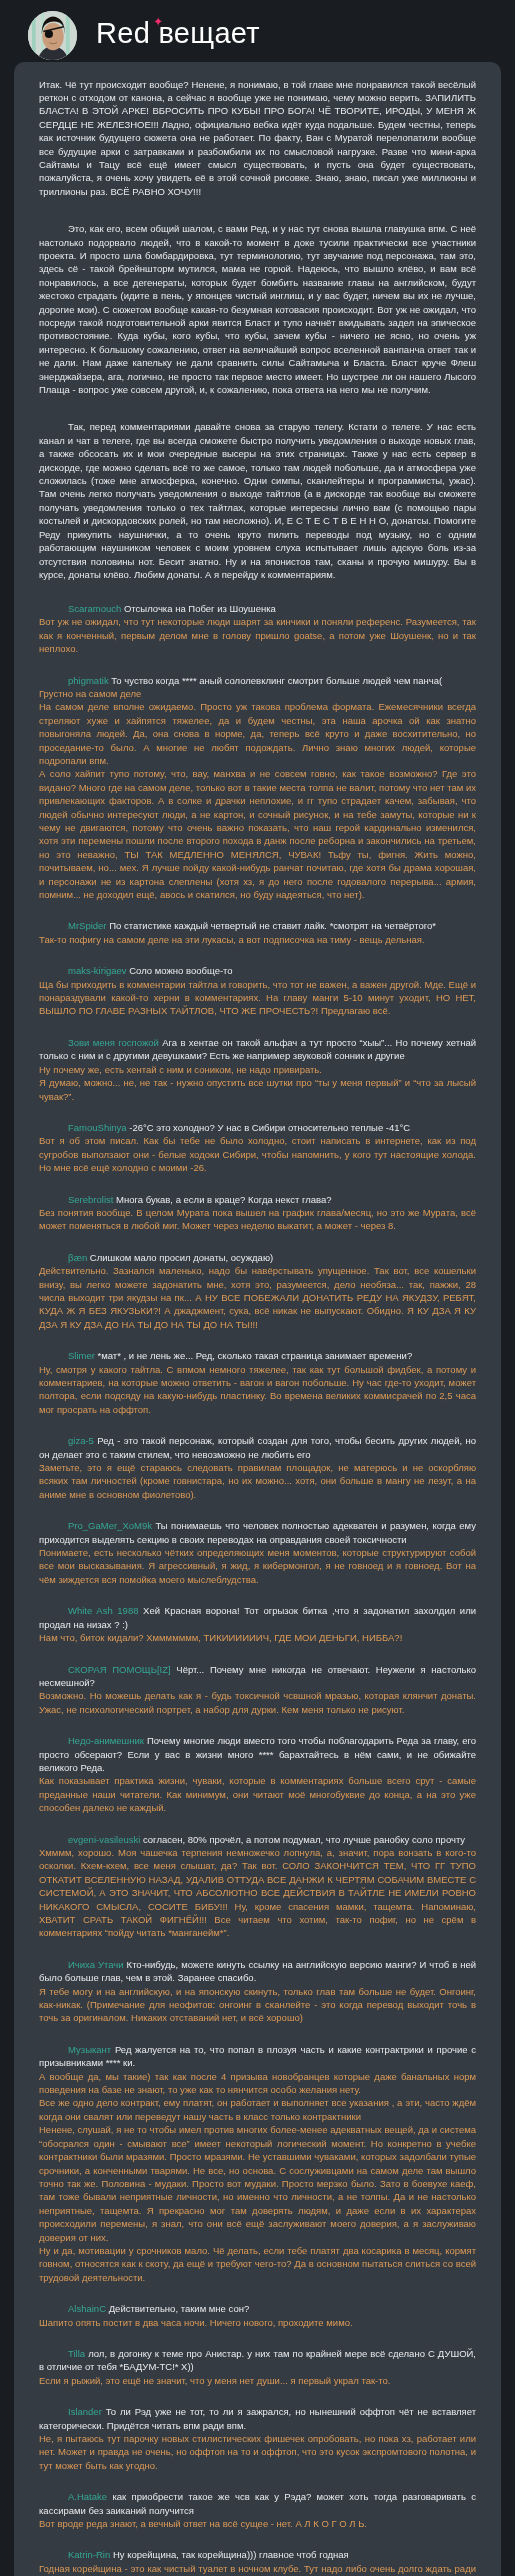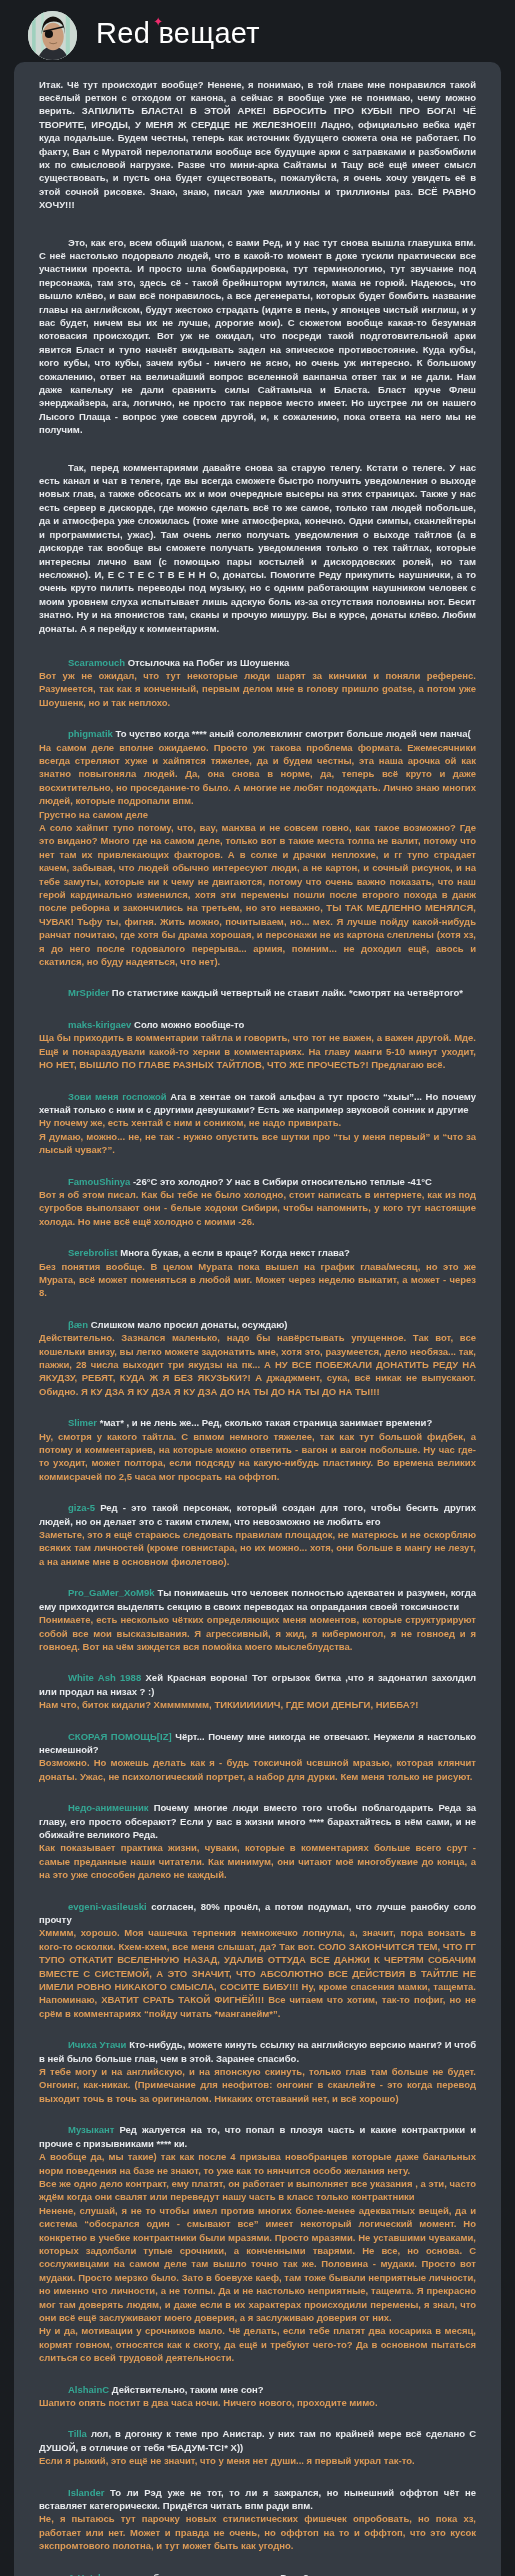--- a/index.html
+++ b/index.html
@@ -19,21 +19,21 @@
     color:#ffffff; font-weight:400; letter-spacing:0.3px; white-space:nowrap;
   }
   .sparkle { position:absolute; left:57px; top:-10.3px; font-size:12.4px; color:#ee2c6d; }
   
   .card {
     position:absolute; left:14px; top:62px; width:487px; height:3200px;
     background:#353b43; border-radius:10.3px; box-sizing:border-box;
     padding:15.5px 25px; overflow:hidden;
     color:#e9ebee; font-size:9.5px; line-height:13.4px; text-align:justify;
   }
-  .card p { margin:0;font-weight:bold; }
+  .card p { margin:0; }
   .post-p + .post-p { margin-top:24px; }
   .indent { text-indent:29px; }
   .comment { margin-top:18px; }
   .c-user { color:#34a794; cursor:pointer; }
   .c-quote { color:#e9ebee; text-indent:29px; }
   .c-reply { color:#dd9b57; }
   #comments { margin-top:20.6px; }
 </style>
 </head>
 <body>
@@ -65,26 +65,27 @@
       <p class="post-p indent">Это, как его, всем общий шалом, с вами Ред, и у нас тут снова вышла главушка впм. С неё настолько подорвало людей, что в какой-то момент в доке тусили практически все участники проекта. И просто шла бомбардировка, тут терминологию, тут звучание под персонажа, там это, здесь сё - такой брейншторм мутился, мама не горюй. Надеюсь, что вышло клёво, и вам всё понравилось, а все дегенераты, которых будет бомбить название главы на английском, будут жестоко страдать (идите в пень, у японцев чистый инглиш, и у вас будет, ничем вы их не лучше, дорогие мои). С сюжетом вообще какая-то безумная котовасия происходит. Вот уж не ожидал, что посреди такой подготовительной арки явится Бласт и тупо начнёт вкидывать задел на эпическое противостояние. Куда кубы, кого кубы, что кубы, зачем кубы - ничего не ясно, но очень уж интересно. К большому сожалению, ответ на величайший вопрос вселенной ванпанча ответ так и не дали. Нам даже капельку не дали сравнить силы Сайтамыча и Бласта. Бласт круче Флеш энерджайзера, ага, логично, не просто так первое место имеет. Но шустрее ли он нашего Лысого Плаща - вопрос уже совсем другой, и, к сожалению, пока ответа на него мы не получим.</p>
       <p class="post-p indent">Так, перед комментариями давайте снова за старую телегу. Кстати о телеге. У нас есть канал и чат в телеге, где вы всегда сможете быстро получить уведомления о выходе новых глав, а также обсосать их и мои очередные высеры на этих страницах. Также у нас есть сервер в дискорде, где можно сделать всё то же самое, только там людей побольше, да и атмосфера уже сложилась (тоже мне атмосферка, конечно. Одни симпы, сканлейтеры и программисты, ужас). Там очень легко получать уведомления о выходе тайтлов (а в дискорде так вообще вы сможете получать уведомления только о тех тайтлах, которые интересны лично вам (с помощью пары костылей и дискордовских ролей, но там несложно). И, Е С Т Е С Т В Е Н Н О, донатсы. Помогите Реду прикупить наушнички, а то очень круто пилить переводы под музыку, но с одним работающим наушником человек с моим уровнем слуха испытывает лишь адскую боль из-за отсутствия половины нот. Бесит знатно. Ну и на японистов там, сканы и прочую мишуру. Вы в курсе, донаты клёво. Любим донаты. А я перейду к комментариям.</p>
     </div>
   <div id="comments">
       <div class="comment">
     <p class="c-quote"><span class="c-user">Scaramouch</span> <span class="c-quote-text">Отсылочка на Побег из Шоушенка</span></p>
   <p class="c-reply">Вот уж не ожидал, что тут некоторые люди шарят за кинчики и поняли референс. Разумеется, так как я конченный, первым делом мне в голову пришло goatse, а потом уже Шоушенк, но и так неплохо.</p>
       </div>
       <div class="comment">
     <p class="c-quote"><span class="c-user">phigmatik</span> <span class="c-quote-text">То чуство когда **** аный сололевклинг смотрит больше людей чем панча(</span></p>
-  <p class="c-reply">На самом деле вполне ожидаемо. Просто уж такова проблема формата. Ежемесячники всегда стреляют хуже и хайпятся тяжелее, да и будем честны, эта наша арочка ой как знатно повыгоняла людей. Да, она снова в норме, да, теперь всё круто и даже восхитительно, но проседание-то было. А многие не любят подождать. Лично знаю многих людей, которые подропали впм.</p>
-        <p class="c-reply">Грустно на самом деле</p>
+  <p class="c-reply">Грустно на самом деле</p>
+        <p class="c-reply">На самом деле вполне ожидаемо. Просто уж такова проблема формата. Ежемесячники всегда стреляют хуже и хайпятся тяжелее, да и будем честны, эта наша арочка ой как знатно повыгоняла людей. Да, она снова в норме, да, теперь всё круто и даже восхитительно, но проседание-то было. А многие не любят подождать. Лично знаю многих людей, которые подропали впм.</p>
         <p class="c-reply">А соло хайпит тупо потому, что, вау, манхва и не совсем говно, как такое возможно? Где это видано? Много где на самом деле, только вот в такие места толпа не валит, потому что нет там их привлекающих факторов. А в солке и драчки неплохие, и гг тупо страдает качем, забывая, что людей обычно интересуют люди, а не картон, и сочный рисунок, и на тебе замуты, которые ни к чему не двигаются, потому что очень важно показать, что наш герой кардинально изменился, хотя эти перемены пошли после второго похода в данж после реборна и закончились на третьем, но это неважно, ТЫ ТАК МЕДЛЕННО МЕНЯЛСЯ, ЧУВАК! Тьфу ты, фигня. Жить можно, почитываем, но... мех. Я лучше пойду какой-нибудь ранчат почитаю, где хотя бы драма хорошая, и персонажи не из картона слеплены (хотя хз, я до него после годовалого перерыва... армия, помним... не доходил ещё, авось и скатился, но буду надеяться, что нет).</p>
       </div>
       <div class="comment">
     <p class="c-quote"><span class="c-user">MrSpider</span> <span class="c-quote-text">По статистике каждый четвертый не ставит лайк. *смотрят на четвёртого*</span></p>
+  <p class="c-reply">Так-то пофигу на самом деле на эти лукасы, а вот подписочка на тиму - вещь дельная.</p>
       </div>
       <div class="comment">
     <p class="c-quote"><span class="c-user">maks-kirigaev</span> <span class="c-quote-text">Соло можно вообще-то</span></p>
   <p class="c-reply">Ща бы приходить в комментарии тайтла и говорить, что тот не важен, а важен другой. Мде. Ещё и понараздували какой-то херни в комментариях. На главу манги 5-10 минут уходит, НО НЕТ, ВЫШЛО ПО ГЛАВЕ РАЗНЫХ ТАЙТЛОВ, ЧТО ЖЕ ПРОЧЕСТЬ?! Предлагаю всё.</p>
       </div>
       <div class="comment">
     <p class="c-quote"><span class="c-user">Зови меня госпожой</span> <span class="c-quote-text">Ага в хентае он такой альфач а тут просто “хыы”... Но почему хетнай только с ним и с другими девушками? Есть же например звуковой сонник и другие</span></p>
   <p class="c-reply">Ну почему же, есть хентай с ним и соником, не надо привирать.</p>
         <p class="c-reply">Я думаю, можно... не, не так - нужно опустить все шутки про “ты у меня первый” и “что за лысый чувак?”.</p>
       </div>

